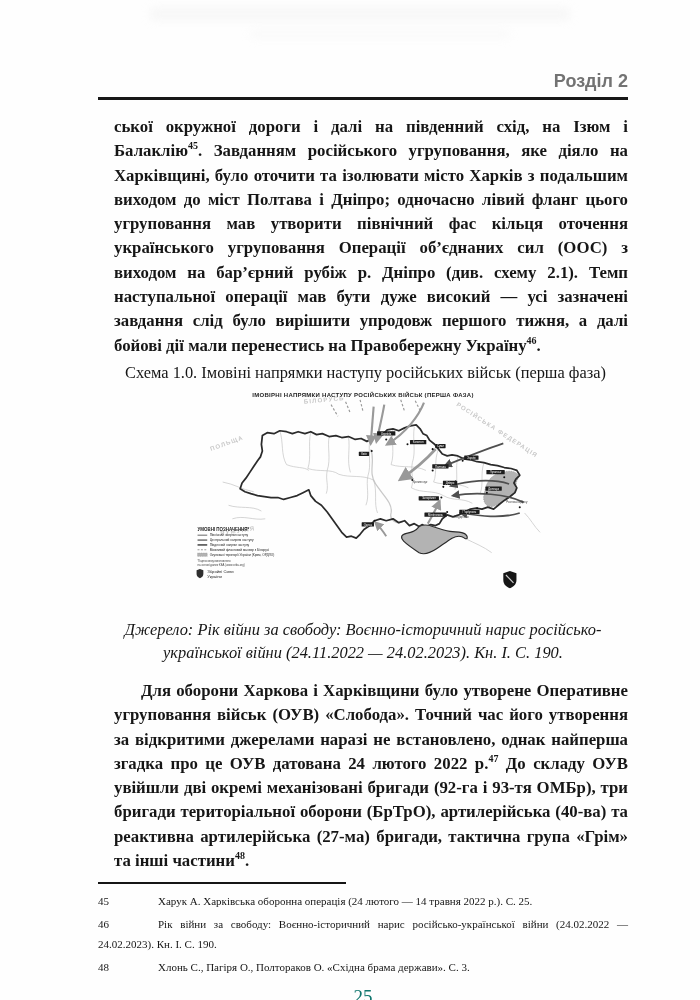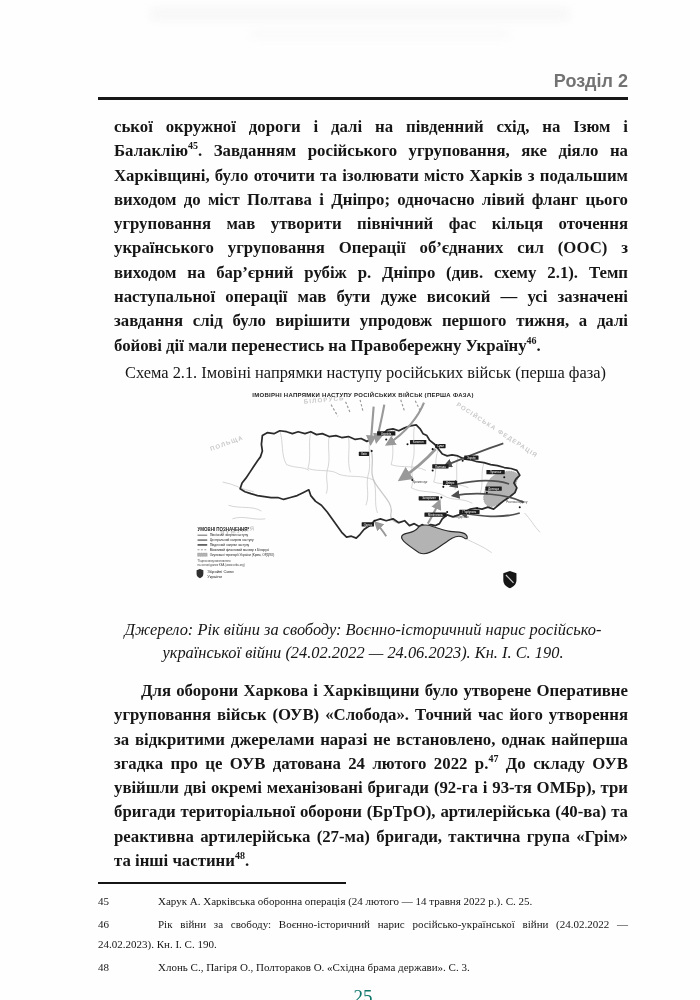--- a/index.html
+++ b/index.html
@@ -65,21 +65,21 @@
 
 <div class="page">
   <div class="ghost g1"></div>
   <div class="ghost g2"></div>
 
   <div class="chapter">Розділ 2</div>
   <hr class="header-rule">
 
   <p class="body-text" id="para1">ської окружної дороги і далі на південний схід, на Ізюм і Балаклію<sup>45</sup>. Завданням російського угруповання, яке діяло на Харківщині, було оточити та ізолювати місто Харків з подальшим виходом до міст Пол­тава і Дніпро; одночасно лівий фланг цього угруповання мав утвори­ти північний фас кільця оточення українського угруповання Операції об’єднаних сил (ООС) з виходом на бар’єрний рубіж р. Дніпро (див. схему 2.1). Темп наступальної операції мав бути дуже високий — усі зазначені завдання слід було вирішити упродовж першого тижня, а далі бойові дії мали перенестись на Правобережну Україну<sup>46</sup>.</p>
 
-  <p class="caption">Схема 2.1. Імовіні напрямки наступу російських військ (перша фаза)</p>
+  <p class="caption">Схема 1.0. Імовіні напрямки наступу російських військ (перша фаза)</p>
 
   <figure class="map-figure" style="margin:5px auto 0 auto;">
     <svg viewBox="0 0 370 225" class="map-sans">
       <defs>
         <marker id="ah-g" viewBox="0 0 8 8" refX="6" refY="4" markerWidth="5" markerHeight="5" orient="auto">
           <path d="M0,0 L8,4 L0,8 z" fill="#999999"></path>
         </marker>
         <marker id="ah-d" viewBox="0 0 8 8" refX="6" refY="4" markerWidth="5" markerHeight="5" orient="auto">
           <path d="M0,0 L8,4 L0,8 z" fill="#4f4f4f"></path>
         </marker>
@@ -221,21 +221,21 @@
           <text x="26.5" y="172" font-size="3.3" fill="#222">Окуповані території України (Крим, ОРДЛО)</text>
         </g>
 
       <g transform="translate(330,188) scale(1.7)">
         <path d="M4,0 L8,1.4 V5.4 C8,8.2 6,9.5 4,10.4 C2,9.5 0,8.2 0,5.4 V1.4 Z" fill="#161616"></path>
         <path d="M1.6,2.4 L6.2,7.2" stroke="#cfcfcf" stroke-width="0.7"></path>
       </g>
     </svg>
   </figure>
 
-  <p class="source">Джерело: Рік війни за свободу: Воєнно-історичний нарис російсько-української війни (24.02.2022 — 24.06.2023). Кн. І. С. 190.</p>
+  <p class="source">Джерело: Рік війни за свободу: Воєнно-історичний нарис російсько-української війни (24.11.2022 — 24.02.2023). Кн. І. С. 190.</p>
 
   <p class="body-text indent" id="para2">Для оборони Харкова і Харківщини було утворене Оперативне угруповання військ (ОУВ) «Слобода». Точний час його утворення за відкритими джерелами наразі не встановлено, однак найперша згадка про це ОУВ датована 24 лютого 2022 р.<sup>47</sup> До складу ОУВ увійшли дві окремі механізовані бригади (92-га і 93-тя ОМБр), три бригади тери­торіальної оборони (БрТрО), артилерійська (40-ва) та реактивна ар­тилерійська (27-ма) бригади, тактична група «Грім» та інші частини<sup>48</sup>.</p>
 
   <div class="footnotes">
     <hr class="fn-rule">
     <div id="fn-list">
         <div class="fn"><span class="fn-num">45</span>Харук А. Харківська оборонна операція (24 лютого — 14 травня 2022 р.). С. 25.</div>
         <div class="fn"><span class="fn-num">46</span>Рік війни за свободу: Воєнно-історичний нарис російсько-української війни (24.02.2022 — 24.02.2023). Кн. І. С. 190.</div>
         <div class="fn"><span class="fn-num">48</span>Хлонь С., Пагіря О., Полтораков О. «Східна брама держави». С. 3.</div>
       </div>

